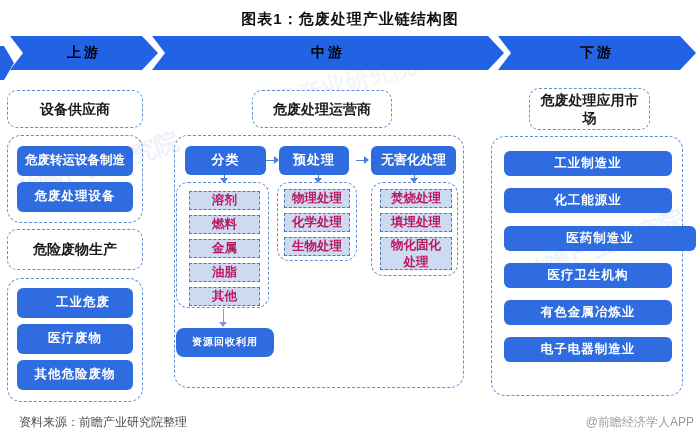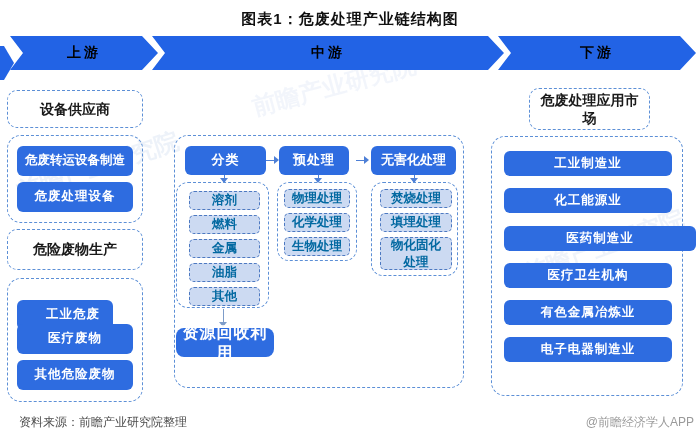--- a/index.html
+++ b/index.html
@@ -22,23 +22,23 @@
           display:flex; align-items:center; justify-content:center; text-align:center;
           font-weight:bold; font-size:14px; color:#1a1a1a; line-height:1.3; }
   .dcont { position:absolute; border:1.6px dashed #5c8fd6; border-radius:14px; background:transparent; }
 
   
   .btn { position:absolute; background:#2e6ce0; border-radius:6px; color:#fff;
          display:flex; align-items:center; justify-content:center;
          font-size:12.5px; font-weight:bold; letter-spacing:1px; text-align:center; line-height:1.25; }
 
   
-  .chip { position:absolute; background:#ccdaf2; border:1.6px dashed #4d79c1; border-radius:5px;
+  .chip { position:absolute; background:#ccdaf2; border:1.6px dashed #4d79c1; border-radius:0;
           display:flex; align-items:center; justify-content:center; text-align:center;
-          font-size:12.5px; font-weight:bold; color:#0369a1; line-height:1.3; padding:0 6px; }
+          font-size:12.5px; font-weight:bold; color:#be185d; line-height:1.3; padding:0 6px; }
 
   
   .arr-d { position:absolute; width:9px; }
   .arr-d .stem { position:absolute; left:3.5px; top:0; bottom:4px; width:1.6px; background:#4d7fd6; }
   .arr-d .head { position:absolute; left:0; bottom:0; width:0; height:0;
                  border-left:4.5px solid transparent; border-right:4.5px solid transparent;
                  border-top:5px solid #4d7fd6; }
   .arr-d.gray .stem { background:#7d9cc9; }
   .arr-d.gray .head { border-top-color:#7d9cc9; }
   .arr-r { position:absolute; height:9px; }
@@ -71,24 +71,25 @@
 
   <div class="dbox" style="left:7px; top:90px; width:136px; height:38px;">设备供应商</div>
 
   <div class="dcont" style="left:7px; top:135px; width:136px; height:88px;"></div>
   <div class="btn" style="left:17px; top:146px; width:116px; height:30px; letter-spacing:0;">危废转运设备制造</div>
   <div class="btn" style="left:17px; top:182px; width:116px; height:30px;">危废处理设备</div>
 
   <div class="dbox" style="left:7px; top:229px; width:136px; height:41px;">危险废物生产</div>
 
   <div class="dcont" style="left:7px; top:278px; width:136px; height:124px;"></div>
-  <div class="btn" style="left:17px; top:300px; width:96px; height:30px;padding-left:16px;">工业危废</div>
+  <div class="btn" style="left:17px; top:288px; width:116px; height:30px;padding-left:16px;">工业危废</div>
   <div class="btn" style="left:17px; top:324px; width:116px; height:30px;">医疗废物</div>
   <div class="btn" style="left:17px; top:360px; width:116px; height:30px;">其他危险废物</div>
 
+  <div class="dbox" style="left:252px; top:90px; width:140px; height:38px;">危废处理运营商</div>
 
   <div class="dcont" style="left:174px; top:135px; width:290px; height:253px;"></div>
 
   <div class="btn" style="left:185px; top:146px; width:81px; height:29px; font-size:13px;">分类</div>
   <div class="btn" style="left:279px; top:146px; width:70px; height:29px; font-size:13px;">预处理</div>
   <div class="btn" style="left:371px; top:146px; width:85px; height:29px; font-size:13px; letter-spacing:0;">无害化处理</div>
 
   <div class="arr-r" style="left:266px; top:156px; width:13px;">
       <span class="stem"></span>
       <span class="head"></span>
@@ -125,21 +126,21 @@
 
   <div class="dcont" style="left:371px; top:182px; width:87px; height:94px; border-radius:12px;"></div>
   <div class="chip" style="left:380px; top:189px; width:72px; height:19px;">焚烧处理</div>
   <div class="chip" style="left:380px; top:213px; width:72px; height:19px;">填埋处理</div>
   <div class="chip" style="left:380px; top:237px; width:72px; height:33px;">物化固化处理</div>
 
   <div class="arr-d gray" style="left:219px; top:309px; height:18px;">
       <span class="stem"></span>
       <span class="head"></span>
     </div>
-  <div class="btn" style="left:176px; top:328px; width:98px; height:29px; font-size:16px; border-radius:8px;">资源回收利用</div>
+  <div class="btn" style="left:176px; top:328px; width:98px; height:29px; font-size:10px; border-radius:8px;">资源回收利用</div>
 
   <div class="dbox" style="left:529px; top:88px; width:121px; height:42px; padding:0 8px;">危废处理应用市场</div>
 
   <div class="dcont" style="left:491px; top:136px; width:192px; height:260px;"></div>
   <div class="btn" style="left:504px; top:151px; width:168px; height:25px;">工业制造业</div>
   <div class="btn" style="left:504px; top:188px; width:168px; height:25px;">化工能源业</div>
   <div class="btn" style="left:504px; top:226px; width:192px; height:25px;">医药制造业</div>
   <div class="btn" style="left:504px; top:263px; width:168px; height:25px;">医疗卫生机构</div>
   <div class="btn" style="left:504px; top:300px; width:168px; height:25px;">有色金属冶炼业</div>
   <div class="btn" style="left:504px; top:337px; width:168px; height:25px;">电子电器制造业</div>

